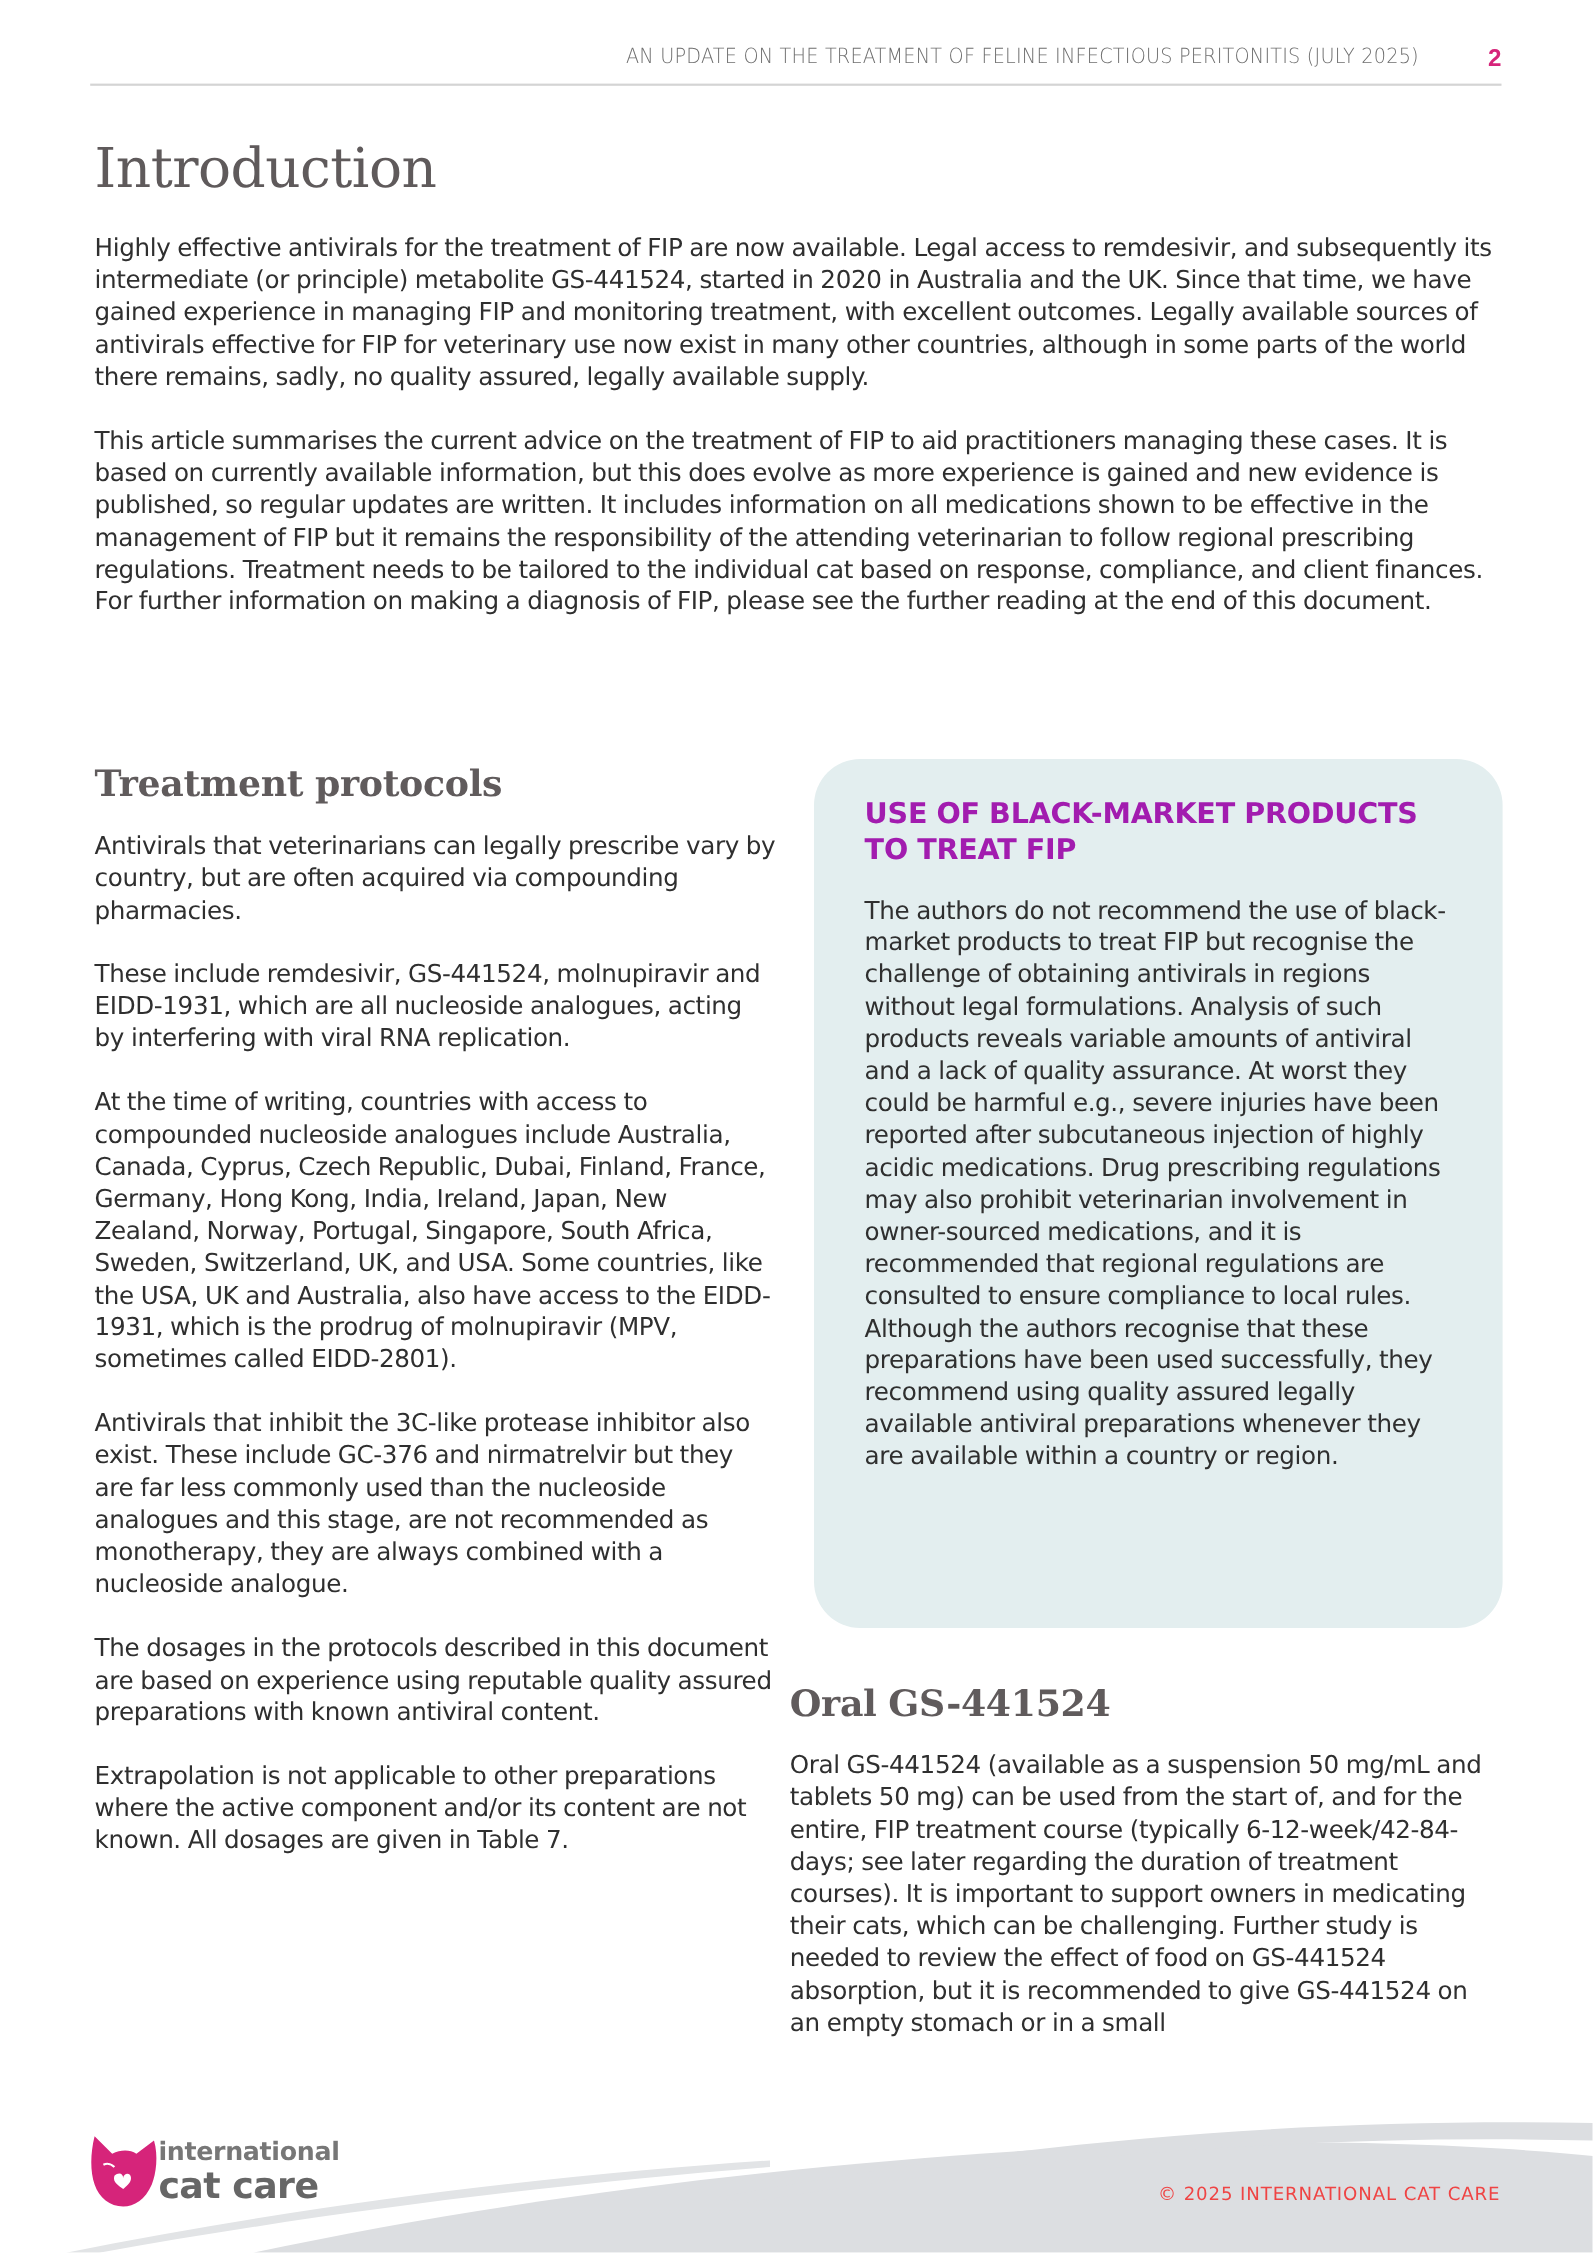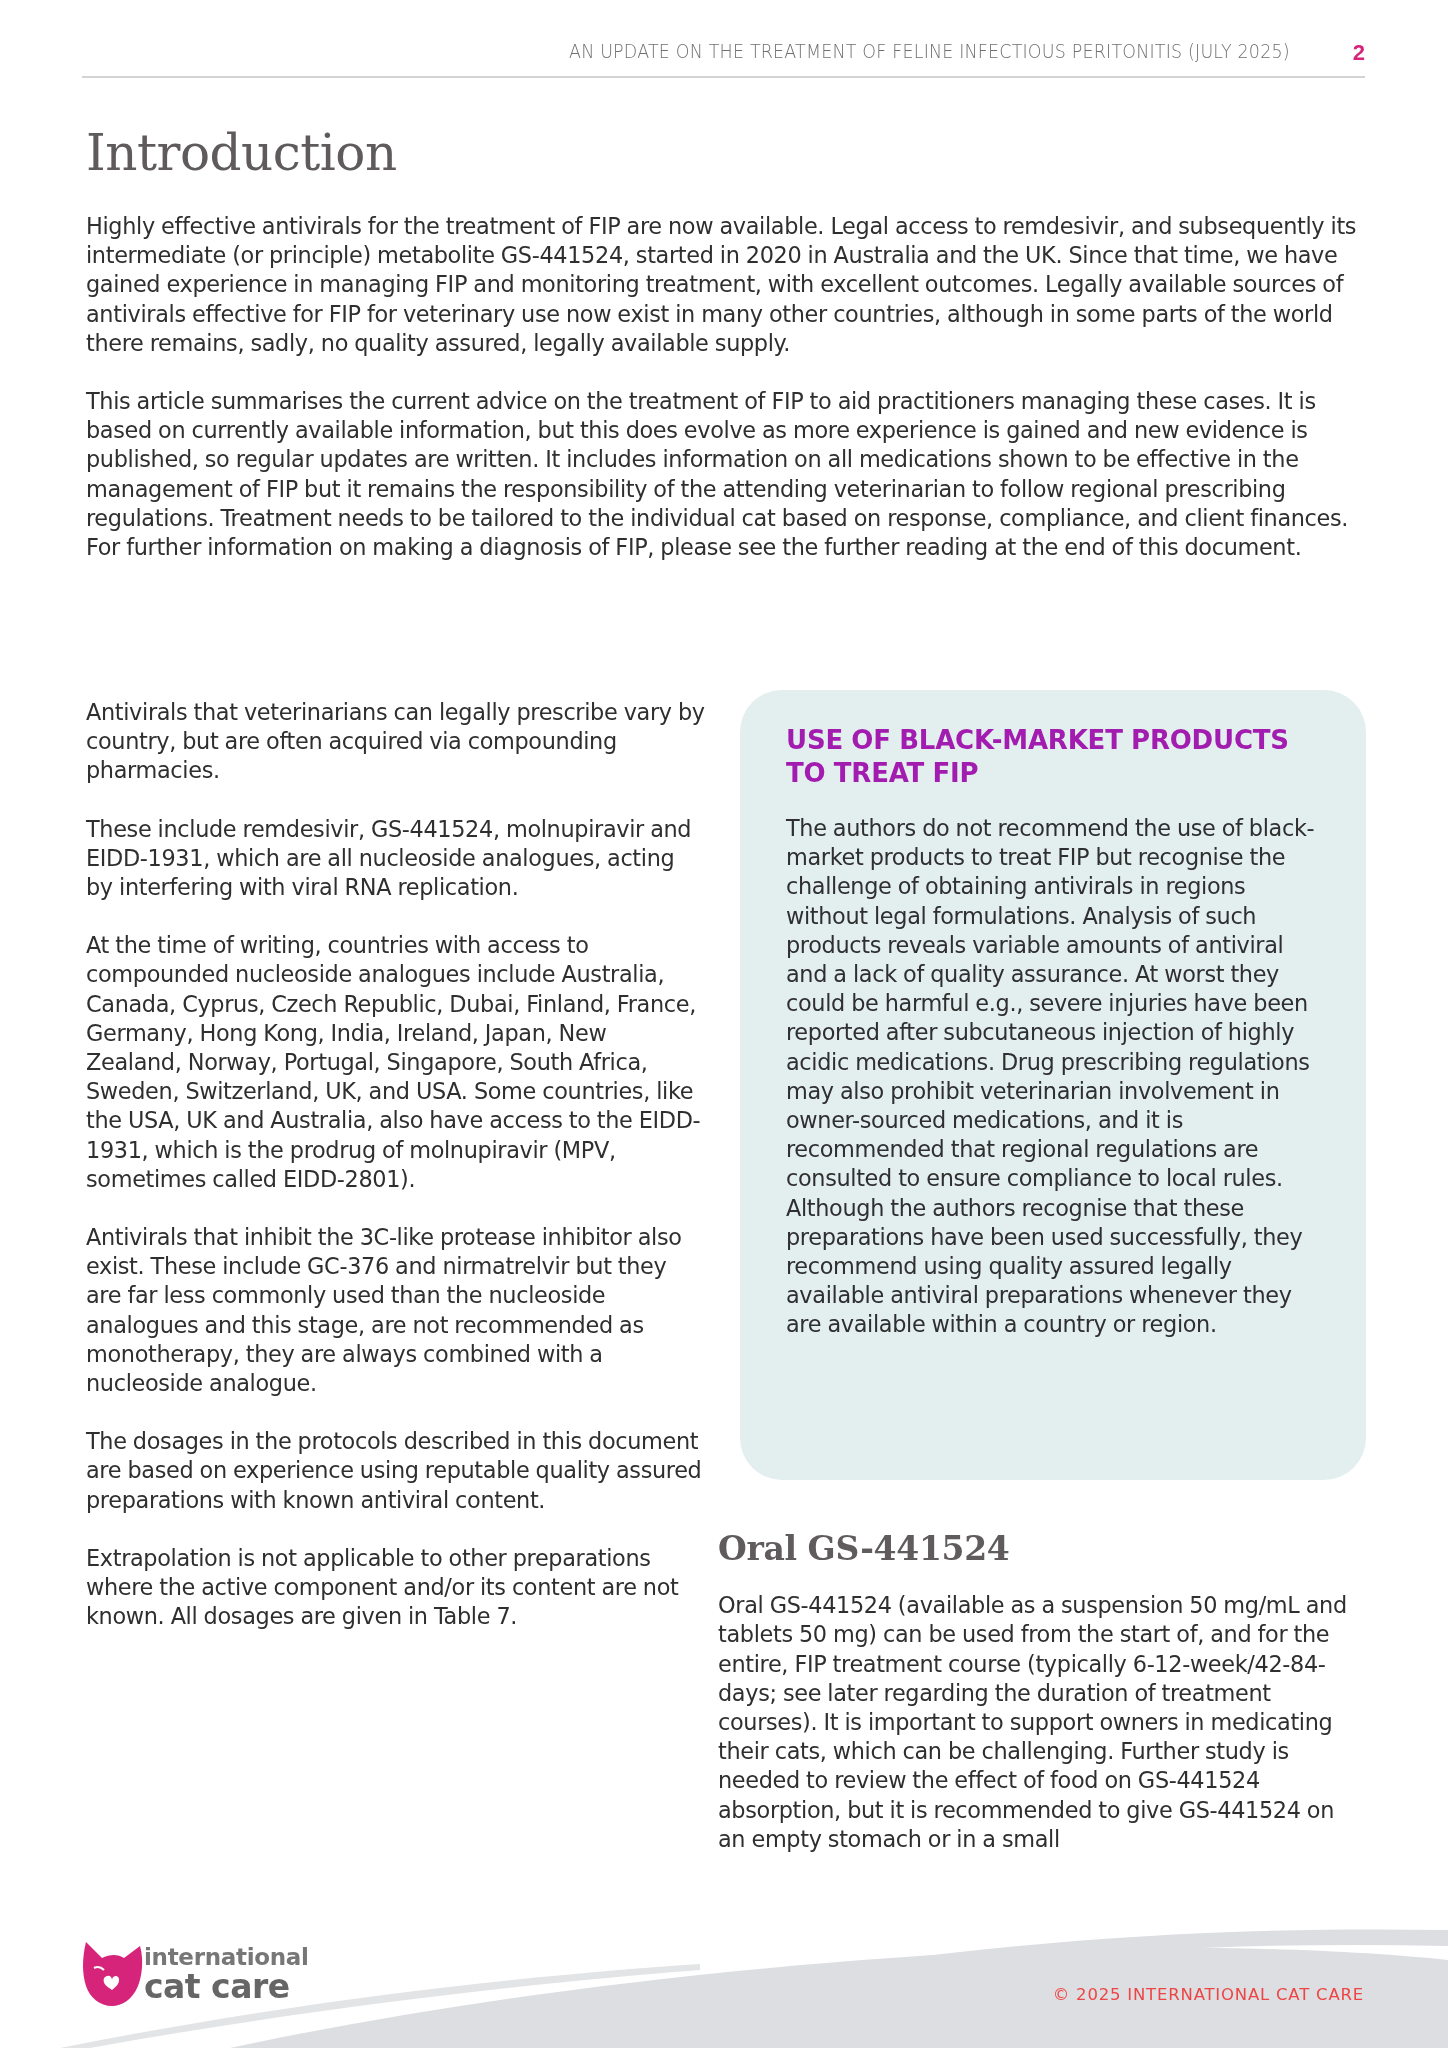--- a/index.html
+++ b/index.html
@@ -71,20 +71,21 @@
 </div>
 
 <h1 class="section-title">Introduction</h1>
 
 <div class="intro body-text">
   <p>Highly effective antivirals for the treatment of FIP are now available. Legal access to remdesivir, and subsequently its intermediate (or principle) metabolite GS-441524, started in 2020 in Australia and the UK. Since that time, we have gained experience in managing FIP and monitoring treatment, with excellent outcomes. Legally available sources of antivirals effective for FIP for veterinary use now exist in many other countries, although in some parts of the world there remains, sadly, no quality assured, legally available supply.</p>
   <p>This article summarises the current advice on the treatment of FIP to aid practitioners managing these cases. It is based on currently available information, but this does evolve as more experience is gained and new evidence is published, so regular updates are written. It includes information on all medications shown to be effective in the management of FIP but it remains the responsibility of the attending veterinarian to follow regional prescribing regulations. Treatment needs to be tailored to the individual cat based on response, compliance, and client finances. For further information on making a diagnosis of FIP, please see the further reading at the end of this document.</p>
 </div>
 
 <div class="col-left body-text">
+  <h2>Treatment protocols</h2>
   <p>Antivirals that veterinarians can legally prescribe vary by country, but are often acquired via compounding pharmacies.</p>
   <p>These include remdesivir, GS-441524, molnupiravir and EIDD-1931, which are all nucleoside analogues, acting by interfering with viral RNA replication.</p>
   <p>At the time of writing, countries with access to compounded nucleoside analogues include Australia, Canada, Cyprus, Czech Republic, Dubai, Finland, France, Germany, Hong Kong, India, Ireland, Japan, New Zealand, Norway, Portugal, Singapore, South Africa, Sweden, Switzerland, UK, and USA. Some countries, like the USA, UK and Australia, also have access to the EIDD-1931, which is the prodrug of molnupiravir (MPV, sometimes called EIDD-2801).</p>
   <p>Antivirals that inhibit the 3C-like protease inhibitor also exist. These include GC-376 and nirmatrelvir but they are far less commonly used than the nucleoside analogues and this stage, are not recommended as monotherapy, they are always combined with a nucleoside analogue.</p>
   <p>The dosages in the protocols described in this document are based on experience using reputable quality assured preparations with known antiviral content.</p>
   <p>Extrapolation is not applicable to other preparations where the active component and/or its content are not known. All dosages are given in Table 7.</p>
 </div>
 
 <div class="callout body-text">
   <h3>USE OF BLACK-MARKET PRODUCTS TO TREAT FIP</h3>

